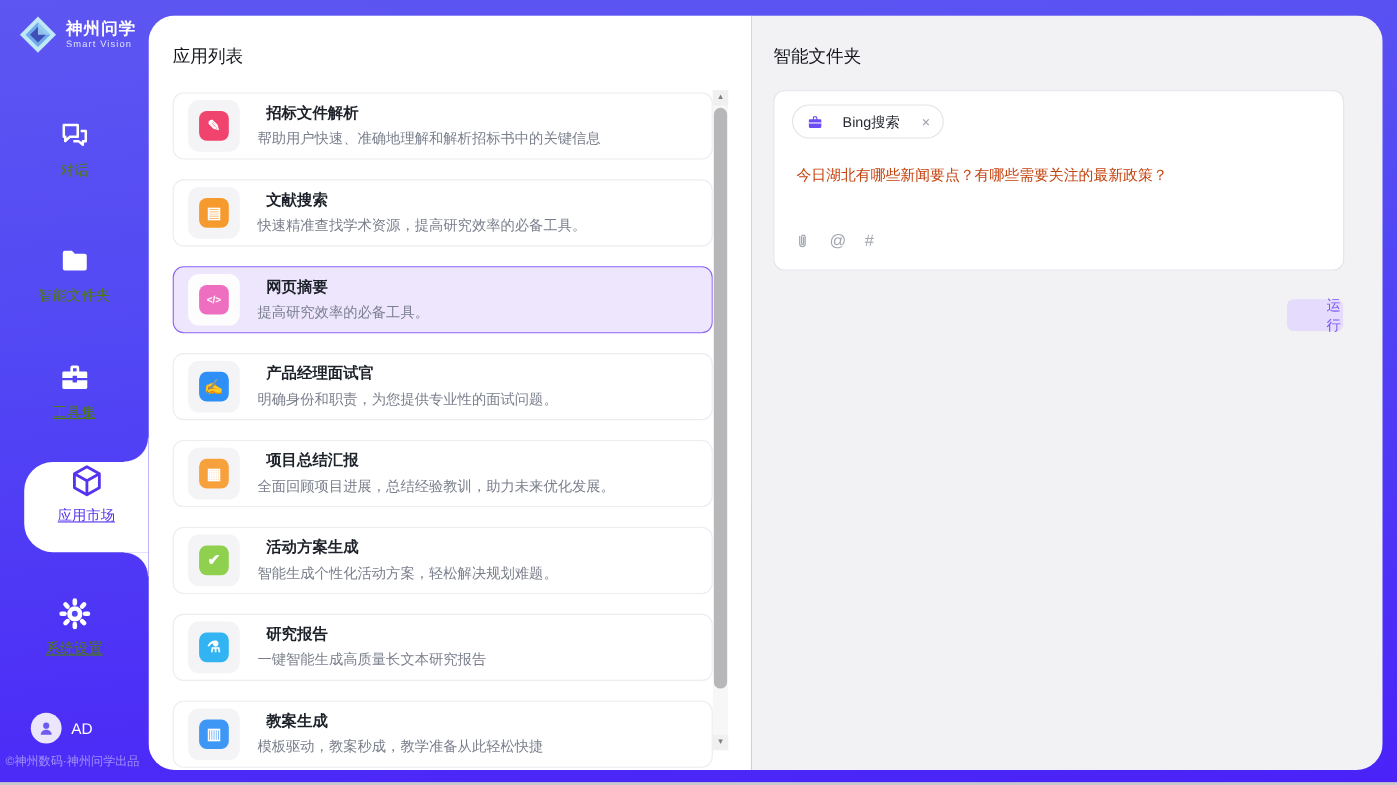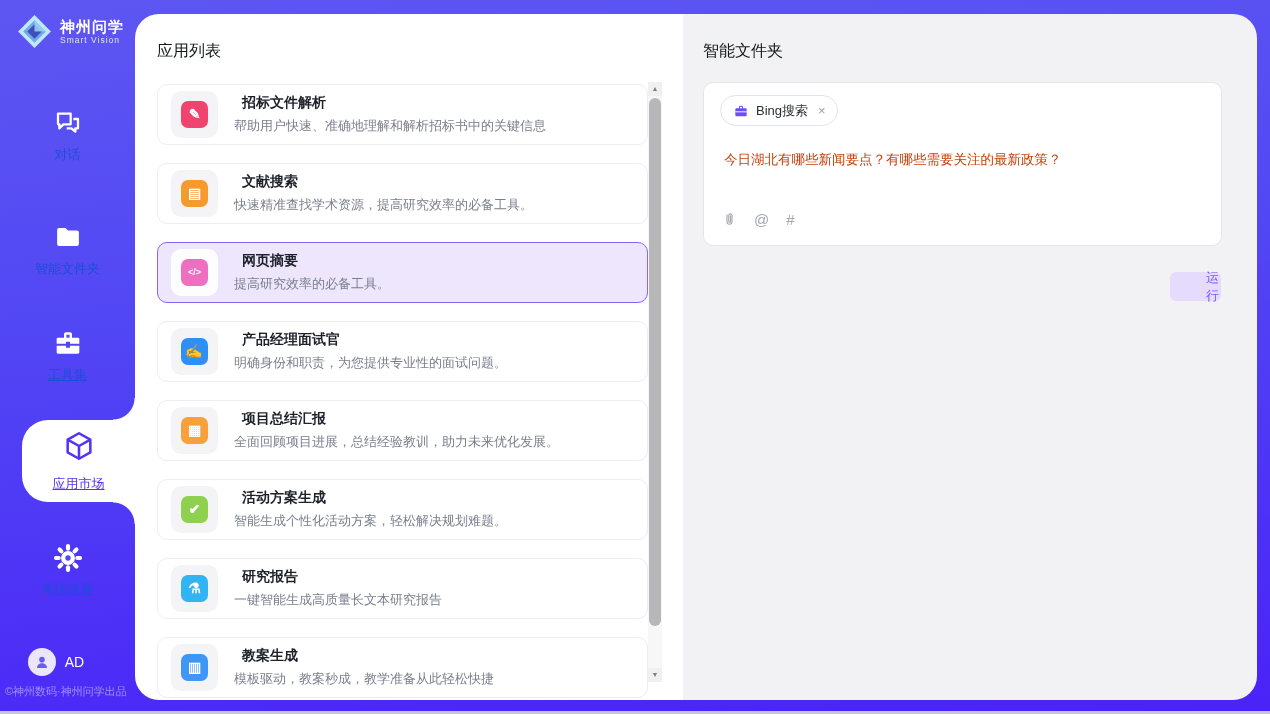--- a/index.html
+++ b/index.html
@@ -8,28 +8,28 @@
     position:relative;
     font-family:"Liberation Sans", sans-serif;
     background:linear-gradient(175deg,#5E56F2 0%,#5247F4 40%,#4A22F8 100%);
   }
   
   .sidebar { position:absolute; left:0; top:0; width:135px; height:714px; }
   .logo { position:absolute; top:13px; left:16px; display:flex; align-items:center; gap:7px; }
   .logo-text-title { color:#fff; font-size:15px; font-weight:bold; letter-spacing:1px; line-height:17px; }
   .logo-text-sub { color:#dfe2ff; font-size:8.5px; letter-spacing:1px; }
   .nav-item { position:absolute; left:0; width:135px; display:flex; flex-direction:column; align-items:center; gap:7px; color:#fff; cursor:pointer; }
-  .nav-label { font-size:13px; color:#1d4ed8; }
+  .nav-label { font-size:13px; color:#4d7c0f; }
   .nav-label.underlined { text-decoration:underline; }
   .market-bubble { position:absolute; top:420px; left:22px; width:113px; height:82px; background:#fff; border-radius:26px 0 0 26px; }
   .market-bubble::before { content:""; position:absolute; top:-22px; right:0; width:22px; height:22px;
       background:radial-gradient(circle 22px at 0 0, rgba(0,0,0,0) 21px, #fff 22px); }
   .market-bubble::after { content:""; position:absolute; bottom:-22px; right:0; width:22px; height:22px;
       background:radial-gradient(circle 22px at 0 100%, rgba(0,0,0,0) 21px, #fff 22px); }
-  .market-inner { width:100%; height:100%; display:flex; flex-direction:column; align-items:center; justify-content:center; gap:12px; cursor:pointer; }
+  .market-inner { width:100%; height:100%; display:flex; flex-direction:column; align-items:center; justify-content:flex-start; gap:6px; cursor:pointer; }
   .market-inner .nav-label { color:#5633F0; text-decoration:underline; }
   .user-row { position:absolute; top:648px; left:0; width:112px; display:flex; align-items:center; justify-content:center; gap:9px; }
   .avatar { width:28px; height:28px; border-radius:50%; background:#EBE6FB; display:flex; align-items:center; justify-content:center; }
   .user-name { color:#fff; font-size:14px; }
   .side-footer { position:absolute; left:5px; bottom:15px; width:130px; color:rgba(255,255,255,0.45); font-size:11px; white-space:nowrap; }
   
   .content { position:absolute; left:135px; top:14px; width:1122px; height:686px; border-radius:24px; overflow:hidden; display:flex; }
   .list-panel { width:548px; background:#ffffff; position:relative; flex-shrink:0; }
   .detail-panel { flex:1; background:#F2F2F5; position:relative; }
   .panel-title { position:absolute; top:27px; font-size:16px; font-weight:normal; color:#15171D; }
@@ -48,21 +48,21 @@
   .card-desc { font-size:13px; color:#7A7F8C; }
   
   .scrollbar { position:absolute; right:21px; top:68px; width:14px; height:600px; background:#F7F7F8; }
   .sb-btn { position:absolute; left:0; width:14px; height:14px; font-size:7px; color:#7E7E82; text-align:center; line-height:14px; cursor:pointer; background:#F0F0F1; }
   .sb-up { top:0; }
   .sb-down { bottom:0; }
   .sb-thumb { position:absolute; left:1px; top:16px; width:12px; height:528px; background:#B7B7BA; border-radius:6px; cursor:pointer; }
   
   .detail-card { position:absolute; left:20px; top:68px; width:519px; height:164px; background:#fff; border:1px solid #E4E5EA; border-radius:10px; }
   .chip { position:absolute; left:16px; top:12px; height:31px; border:1px solid #E2E3E8; border-radius:17px; background:#fff;
-          display:flex; align-items:center; gap:7px; padding:0 11px 0 12px; }
+          display:flex; align-items:center; gap:17px; padding:0 11px 0 12px; }
   .chip-label { font-size:13px; color:#2A2D35; }
   .chip-close { font-size:13px; color:#9A9DA6; margin-left:3px; cursor:pointer; line-height:1; }
   .prompt-text { position:absolute; left:20px; top:67px; right:20px; font-size:13.5px; color:#c2410c; line-height:19px; cursor:text; }
   .tool-row { position:absolute; left:18px; top:128px; display:flex; align-items:center; gap:17px; color:#A2A6B0; }
   .tool-glyph { font-size:15px; color:#A2A6B0; cursor:pointer; }
   .run-btn { position:absolute; right:36px; top:258px; width:51px; height:29px; border-radius:6px; border:none;
              display:flex; align-items:center; justify-content:center; font-size:13px; cursor:pointer;
              font-family:"Liberation Sans", sans-serif;padding-left:34px; }
   
   .bottom-strip { position:absolute; left:0; bottom:0; width:1270px; height:3px; background:#C7C7CE; }

